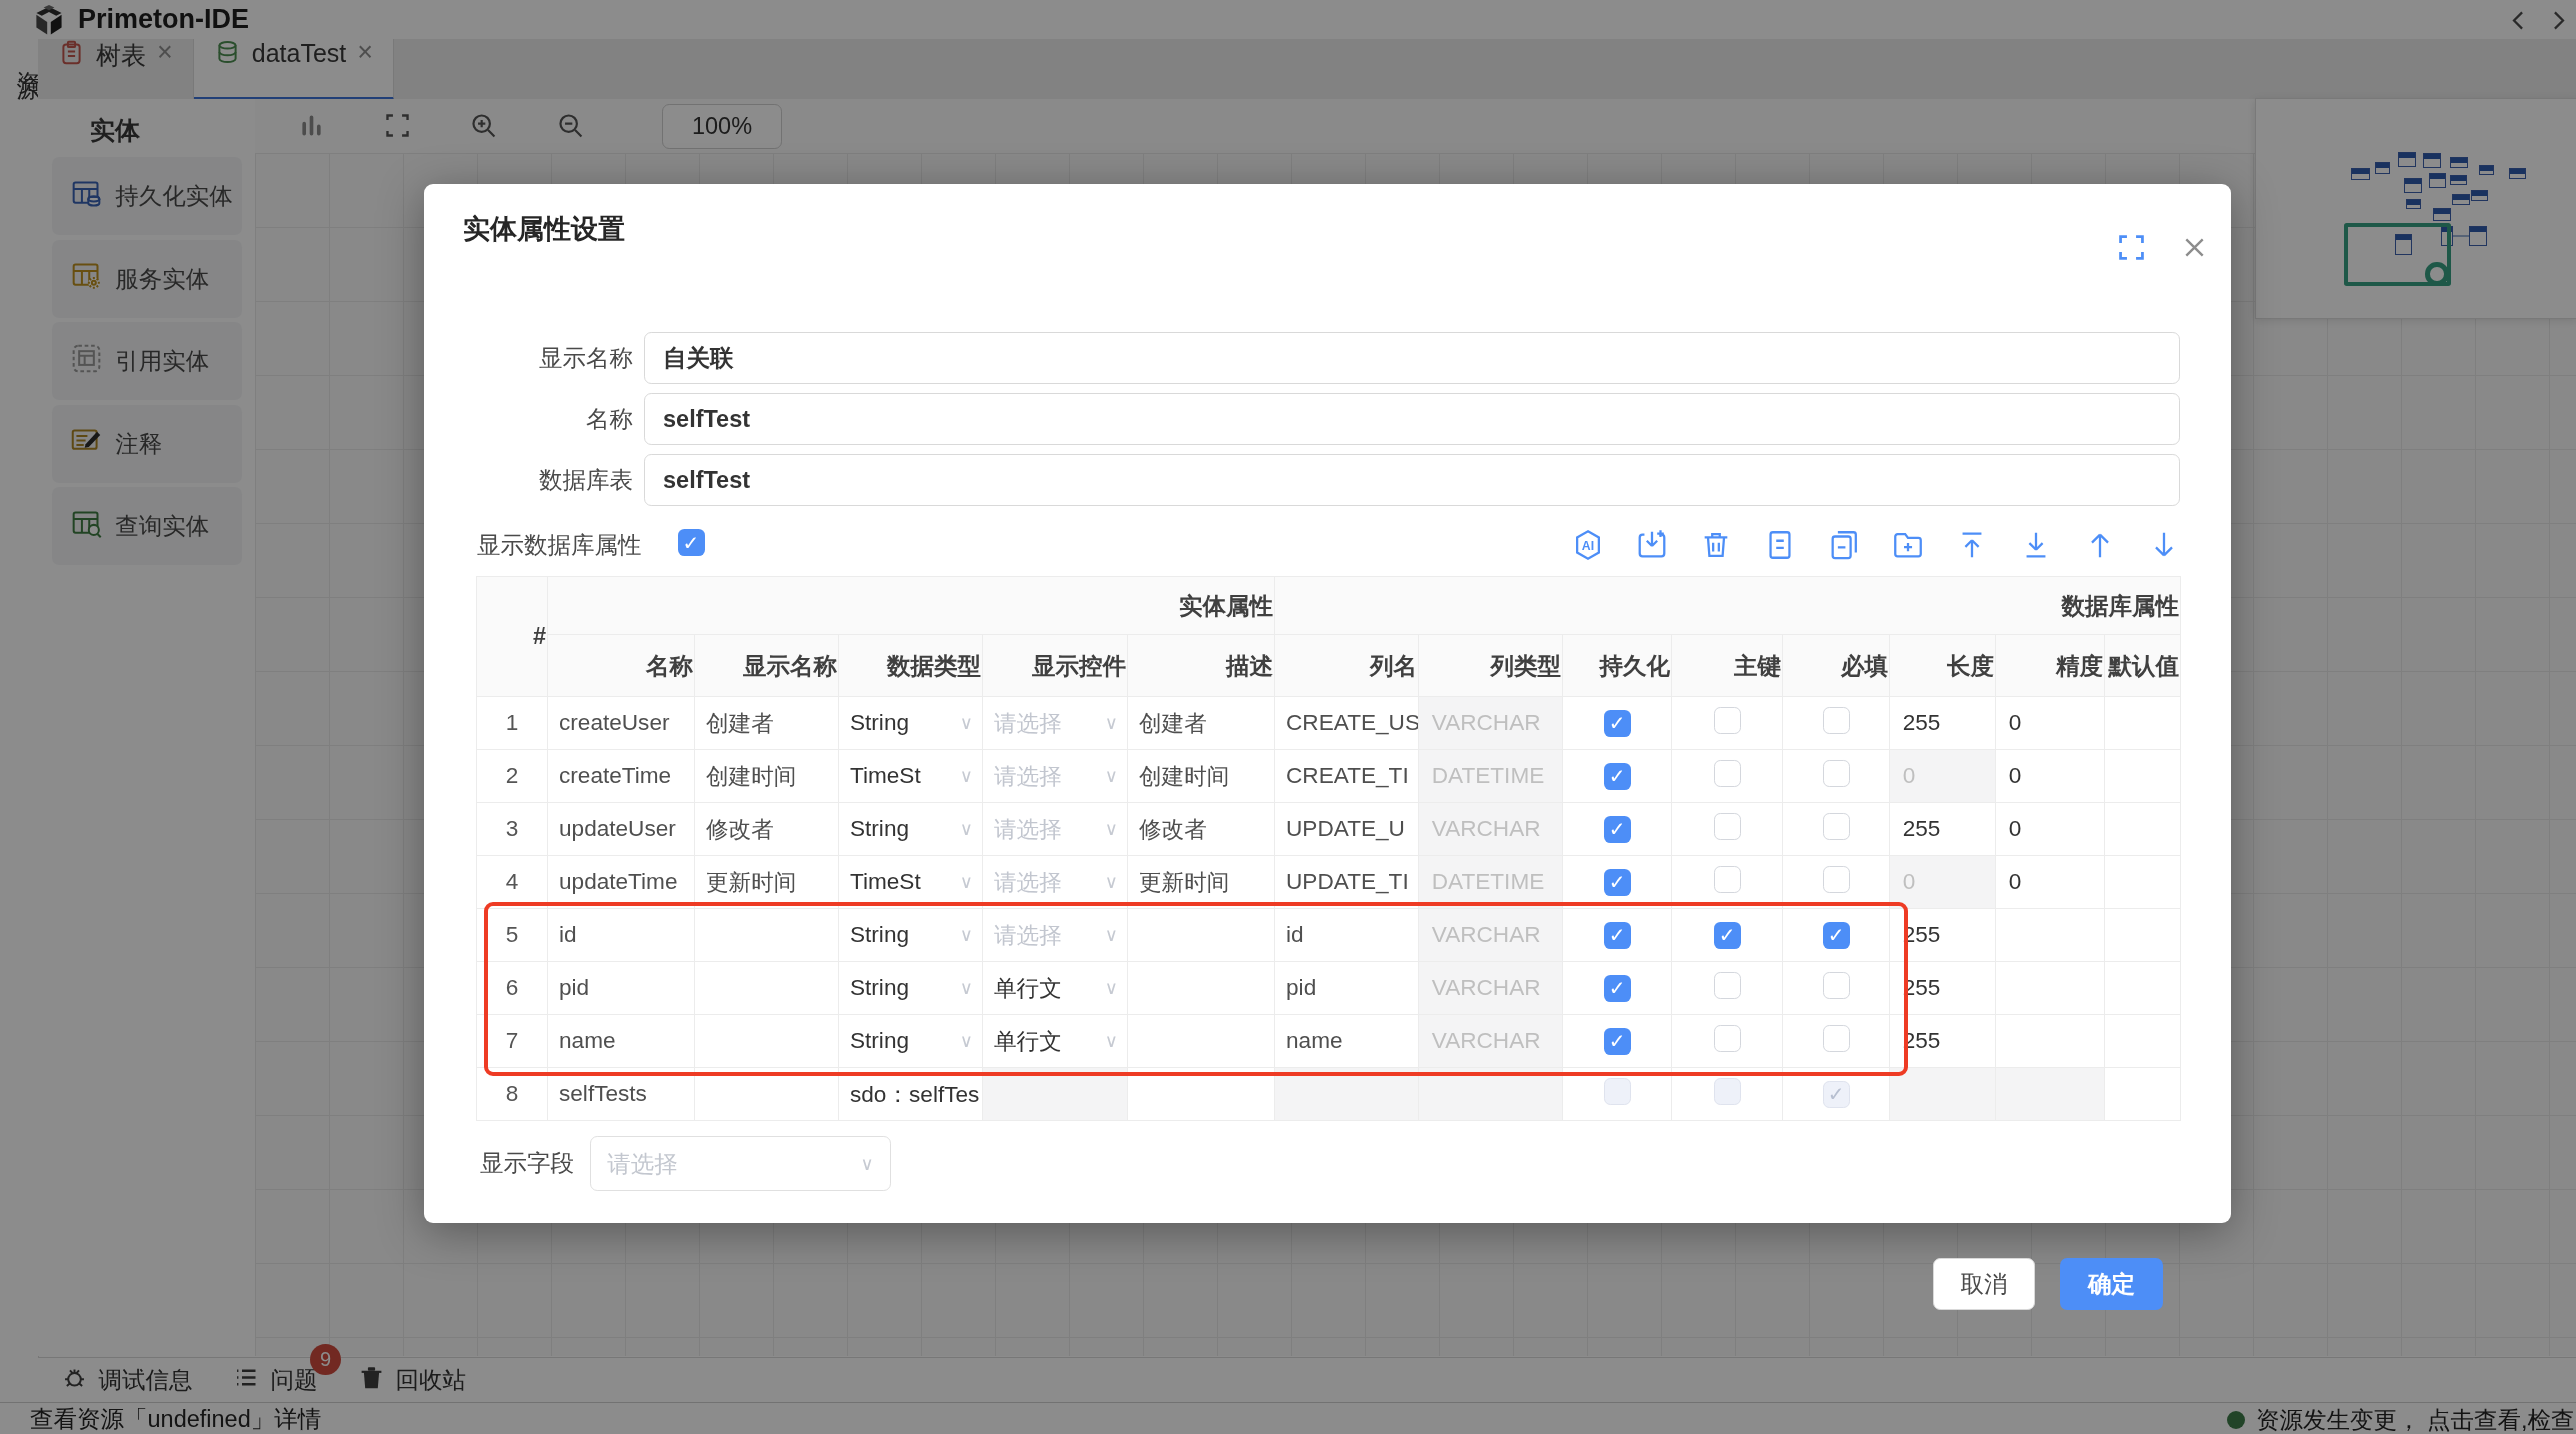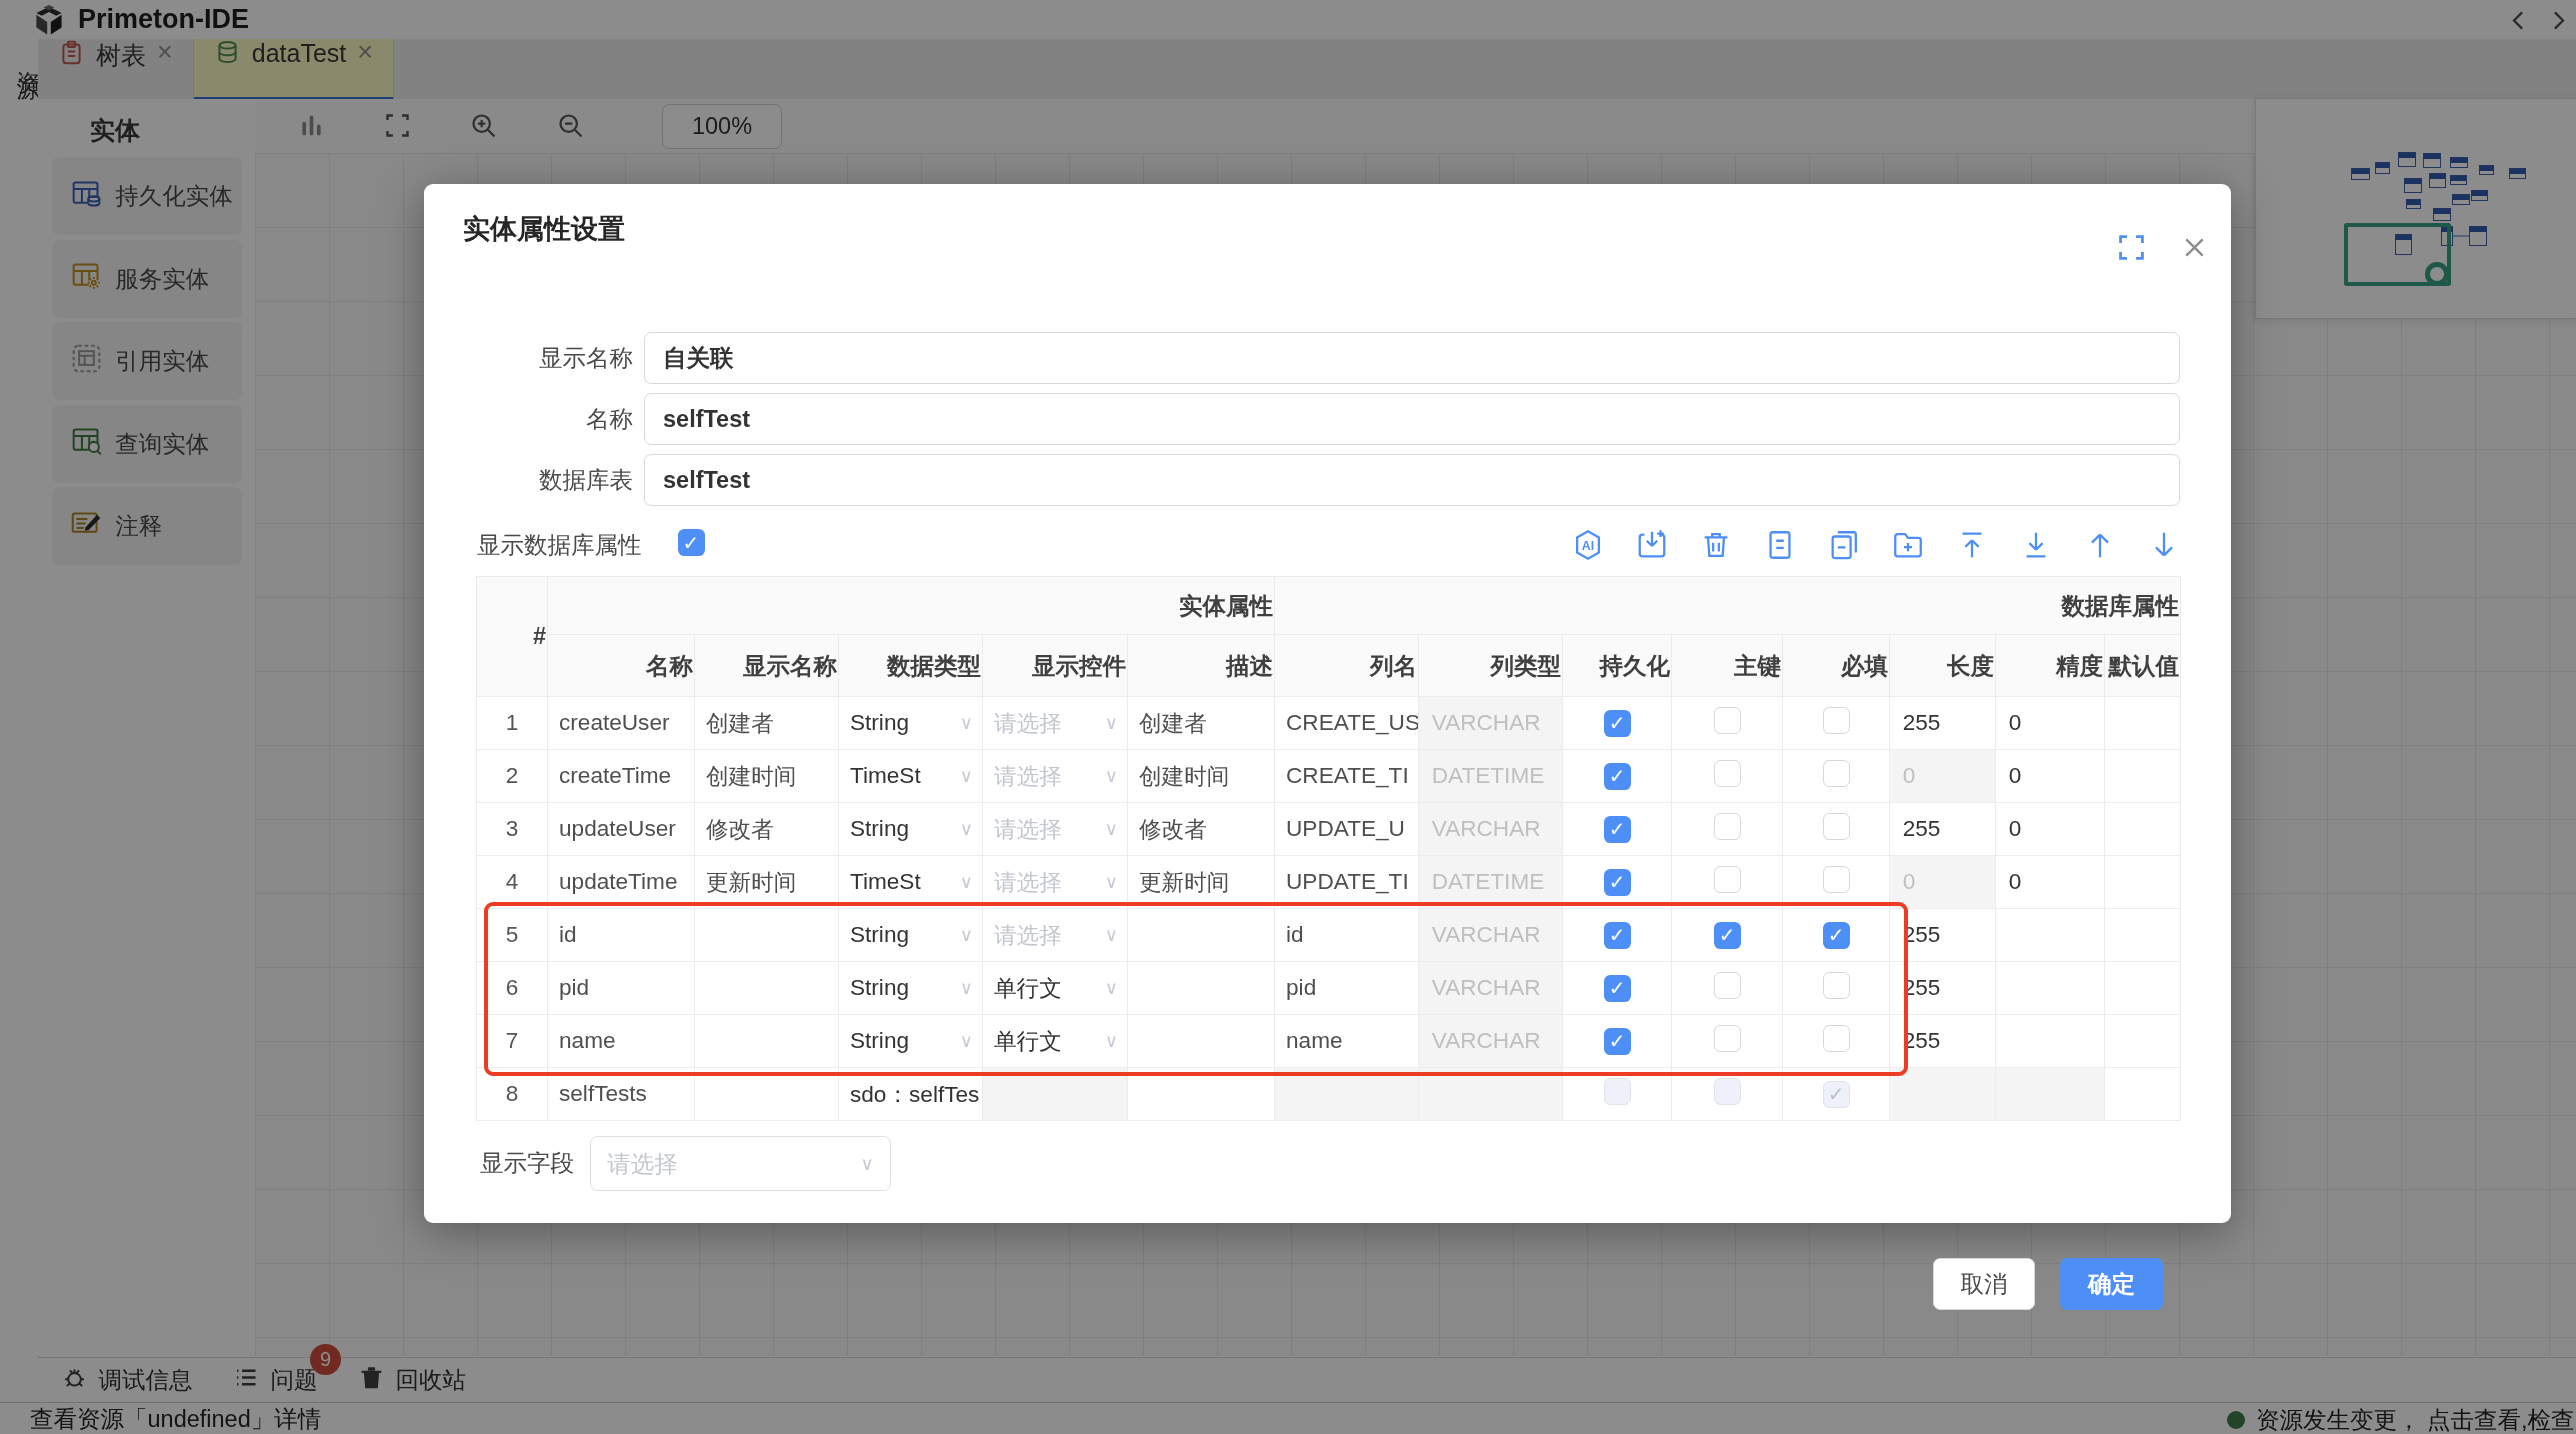--- a/index.html
+++ b/index.html
@@ -12,21 +12,21 @@
   #titlebar{left:0;top:0;width:2576px;height:39px;background:#fff;border-bottom:0.9px solid #e3e3e3;text-decoration:underline;}
   #logo{left:31px;top:3.6px;width:36px;height:33px;}
   #app-title{left:78px;top:0;height:39px;line-height:39px;font-size:27px;font-weight:700;color:#1f1f1f;}
   .nav-chev{top:7.2px;width:27px;height:27px;}
   
   #left-rail{left:0;top:39px;width:38px;height:1363px;background:#fff;border-right:0.9px solid #d9d9d9;}
   #rail-label{left:0;top:12.7px;width:38px;text-align:center;writing-mode:vertical-rl;font-size:23.5px;color:#333;letter-spacing:7.2px;margin-left:6.3px;}
   
   #tabstrip{left:38px;top:39px;width:2538px;height:61px;background:#ededed;border-bottom:0.9px solid #d6d6d6;display:flex;}
   .tab{height:61px;display:flex;gap:11px;padding:0 20px;font-size:25px;color:#3a3a3a;border-right:0.9px solid #ddd;box-sizing:border-box;}
-  .tab.active{background:#fef9c3;border-bottom:3.6px solid var(--tabline);}
+  .tab.active{background:#ffffff;border-bottom:3.6px solid var(--tabline);}
   .tab .close{color:#8f8f8f;font-size:27px;line-height:1;}
   .tab svg{width:27px;height:27px;}
   
   #sidebar{left:38px;top:99px;width:217px;height:1257px;background:#fff;border-right:0.9px solid #d9d9d9;}
   #sidebar-title{left:52px;top:14.5px;font-size:25px;font-weight:700;color:#3a3a3a;}
   #sidebar-list{left:13.6px;top:58px;width:190px;}
   .side-item{width:190px;height:78px;margin-bottom:4.5px;border-radius:7.2px;background:#f4f5f6;display:flex;align-items:center;gap:12.7px;padding-left:18px;box-sizing:border-box;font-size:23.5px;color:#4a4a4a;}
   .side-item svg{width:33px;height:33px;flex:0 0 auto;}
   
   #canvas{left:255px;top:99px;width:2321px;height:1257px;background:#fafafa;}
@@ -175,37 +175,37 @@
         </div>
         <div class="side-item">
           <span><svg viewBox="0 0 36 36" fill="none" stroke="#9a9a9a" stroke-width="2.2">
               <rect x="4" y="4" width="28" height="28" rx="5" stroke-dasharray="4 3"></rect>
               <rect x="10" y="10" width="16" height="15"></rect>
               <path d="M10 15h16M16 15v10"></path>
             </svg></span>
           <span>引用实体</span>
         </div>
         <div class="side-item">
-          <span><svg viewBox="0 0 36 36" fill="none" stroke="#3f7d43" stroke-width="2.2">
-              <rect x="4" y="6" width="26" height="22" rx="2"></rect>
-              <path d="M4 13h26M13 13v15M21 13v15"></path>
-              <circle cx="26" cy="25" r="5.5" fill="#fff"></circle>
-              <path d="M30 29.5l3.5 3.5"></path>
-            </svg></span>
-          <span>查询实体</span>
-        </div>
-        <div class="side-item">
           <span><svg viewBox="0 0 36 36">
               <g fill="none" stroke="#ac8526" stroke-width="2.2">
                 <rect x="3" y="7" width="26" height="20" rx="2"></rect>
                 <path d="M7 13h12M7 18h10M7 23h8"></path>
               </g>
               <path d="M17 22L29.5 8.5l3.5 3.5-12.5 13-4.5 1z" fill="#2c2c2c"></path>
             </svg></span>
           <span>注释</span>
+        </div>
+        <div class="side-item">
+          <span><svg viewBox="0 0 36 36" fill="none" stroke="#3f7d43" stroke-width="2.2">
+              <rect x="4" y="6" width="26" height="22" rx="2"></rect>
+              <path d="M4 13h26M13 13v15M21 13v15"></path>
+              <circle cx="26" cy="25" r="5.5" fill="#fff"></circle>
+              <path d="M30 29.5l3.5 3.5"></path>
+            </svg></span>
+          <span>查询实体</span>
         </div>
       </div>
   </div>
 
   <div id="canvas" class="abs">
     <div id="canvas-toolbar" class="abs">
       <span class="abs ct-icon" style="left:41px;">
         <svg viewBox="0 0 34 34" fill="none" stroke="#8a8a8a" stroke-width="4" stroke-linecap="round">
             <path d="M9 26V15M17 26V8M25 26v-8"></path>
           </svg>

